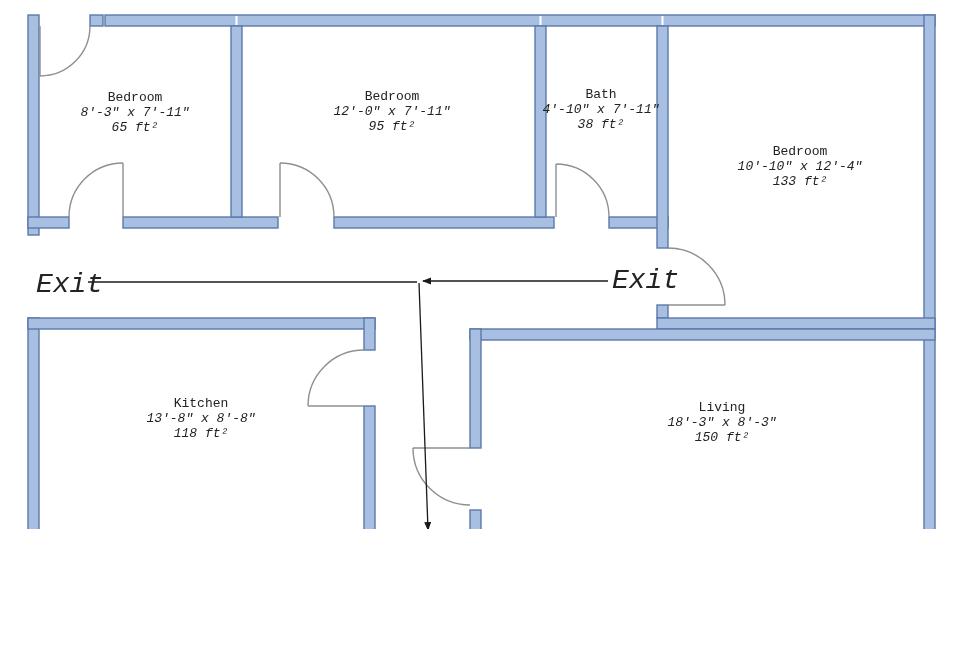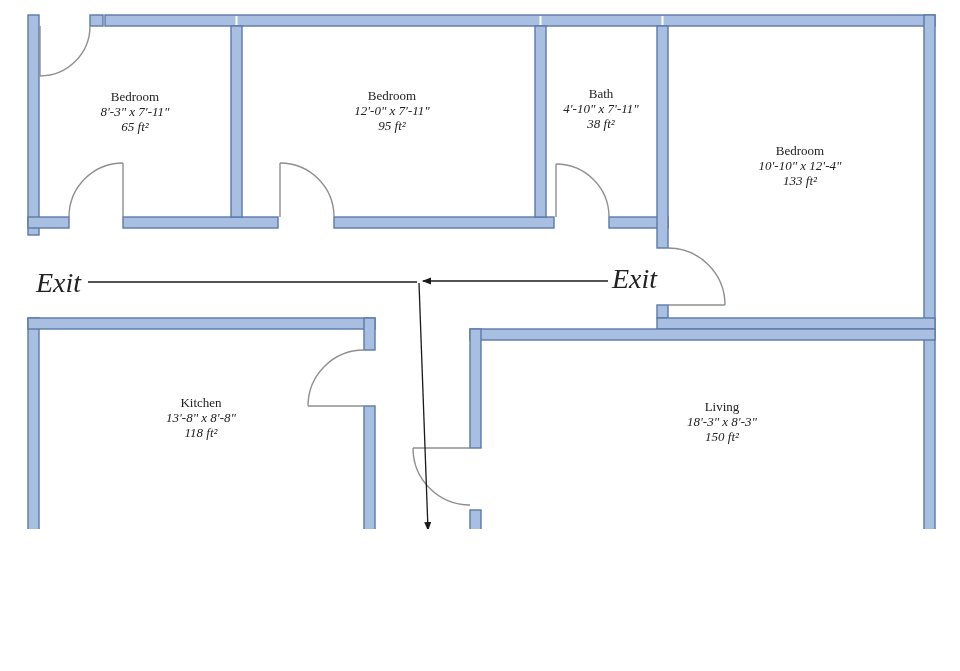--- a/index.html
+++ b/index.html
@@ -1,18 +1,18 @@
 <!DOCTYPE html>
 <html style="--wall-fill: #a8bfe2; --wall-stroke: #5b79ab; --door-arc: #8f8f8f; --arrow: #1a1a1a; --text: #222222;"><head>
 <meta charset="utf-8">
 <style>
   html, body { margin: 0; padding: 0; background: #ffffff; }
   .stage {
     width: 960px; height: 529px; position: relative; overflow: hidden;
-    font-family: Liberation Serif, serif;
+    font-family: Liberation Mono, monospace;
   }
   svg { display: block; }
   .wall {
     fill: var(--wall-fill, #a8bfe2);
     stroke: var(--wall-stroke, #5b79ab);
     stroke-width: 1.4;
   }
   .seam { fill: #ffffff; stroke: none; }
   .door { fill: none; stroke: var(--door-arc, #8f8f8f); stroke-width: 1.4; }
   .route { fill: none; stroke: var(--arrow, #1a1a1a); stroke-width: 1.3; }

